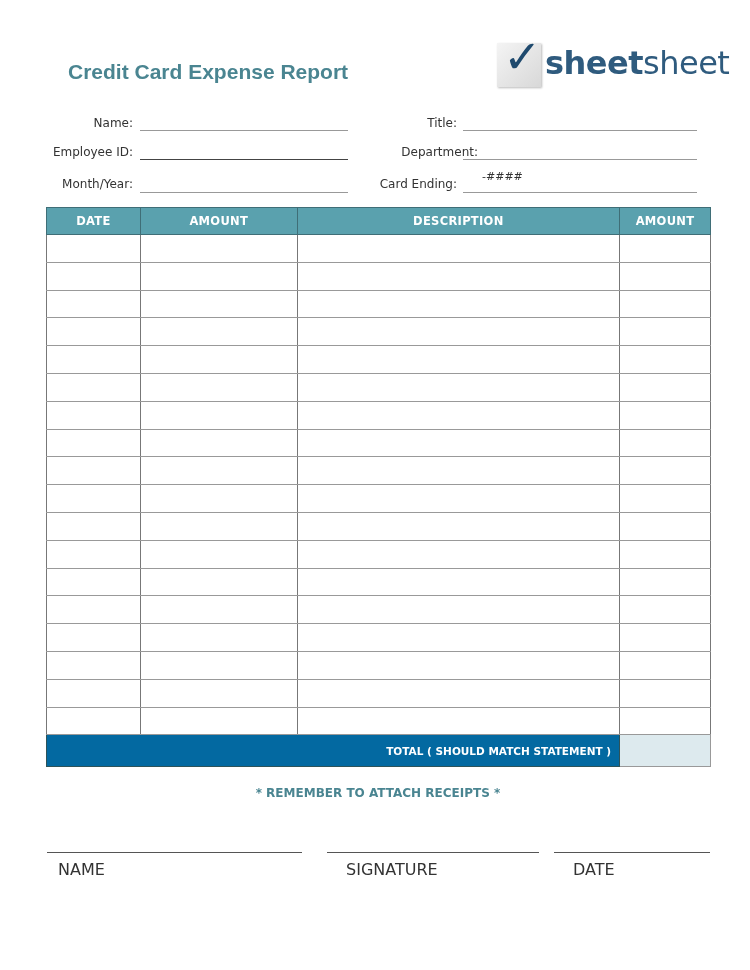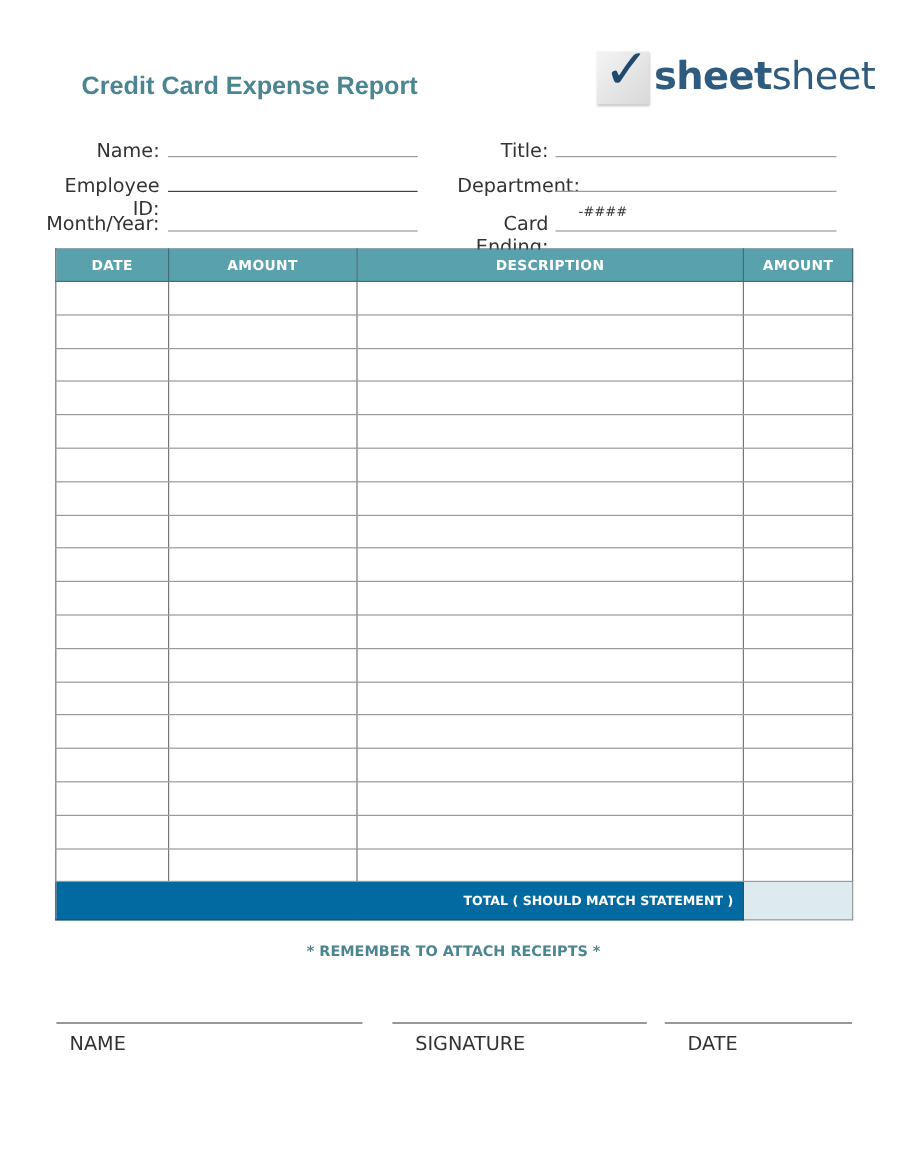--- a/index.html
+++ b/index.html
@@ -3,21 +3,21 @@
 <meta charset="utf-8">
 <style>
   * { box-sizing: border-box; margin: 0; padding: 0; }
   body { width: 750px; height: 970px; background: #ffffff; position: relative; font-family: "DejaVu Sans", sans-serif; overflow: hidden; }
   .title { position: absolute; left: 48px; top: 60px; font-family: "Liberation Sans", sans-serif; font-weight: bold; font-size: 21px; color: #4a8591; margin-left: 20px; }
   .logo { position: absolute; left: 497px; top: 40px; width: 235px; height: 52px; }
   .logo-box { position: absolute; left: 0; top: 3px; width: 44px; height: 44px; background: linear-gradient(135deg,#f4f4f4,#d8d8d8); box-shadow: 1px 1px 2px #bbb; }
   .logo-check { position: absolute; left: 6px; top: -6px; font-size: 46px; color: #1f4a6e; font-family: "DejaVu Sans", sans-serif; font-weight: bold; line-height: 1; }
   .logo-text { position: absolute; left: 48px; top: 4px; font-size: 32px; color: #2f5b7e; font-family: "DejaVu Sans", sans-serif; letter-spacing: -0.5px; }
   .logo-text b { font-weight: bold; }
-  .field-label { position: absolute; font-size: 16px; color: #333; text-align: right; font-family: "DejaVu Sans", sans-serif; }
+  .field-label { position: absolute; font-size: 12px; color: #333; text-align: right; font-family: "DejaVu Sans", sans-serif; }
   .field-line { position: absolute; height: 1px; background: #999; }
   .field-line.dark { background: #444; }
   .card-hint { position: absolute; font-size: 11px; color: #333; }
   table.grid { position: absolute; left: 46px; top: 207px; width: 665px; border-collapse: collapse; }
   table.grid th { background: #5aa1ae; color: #fff; font-size: 11.5px; font-weight: bold; height: 27px; border: 1px solid #3f6e77; letter-spacing: 0.3px; }
   table.grid td { height: 27.8px; border: 1px solid #777; border-top-color: #999; border-bottom-color: #999; }
   table.grid tr.total td.label { background: #0369a1; color: #fff; font-size: 10.5px; font-weight: bold; text-align: right; padding-right: 8px; height: 32px; border: 1px solid #2e5359; }
   table.grid tr.total td.value { background: #ddeaee; border: 1px solid #999; }
   .reminder { position: absolute; left: 0; width: 756px; top: 786px; text-align: center; font-size: 12px; font-weight: bold; color: #4a8591; }
   .sig-line { position: absolute; top: 852px; height: 1px; background: #555; }

